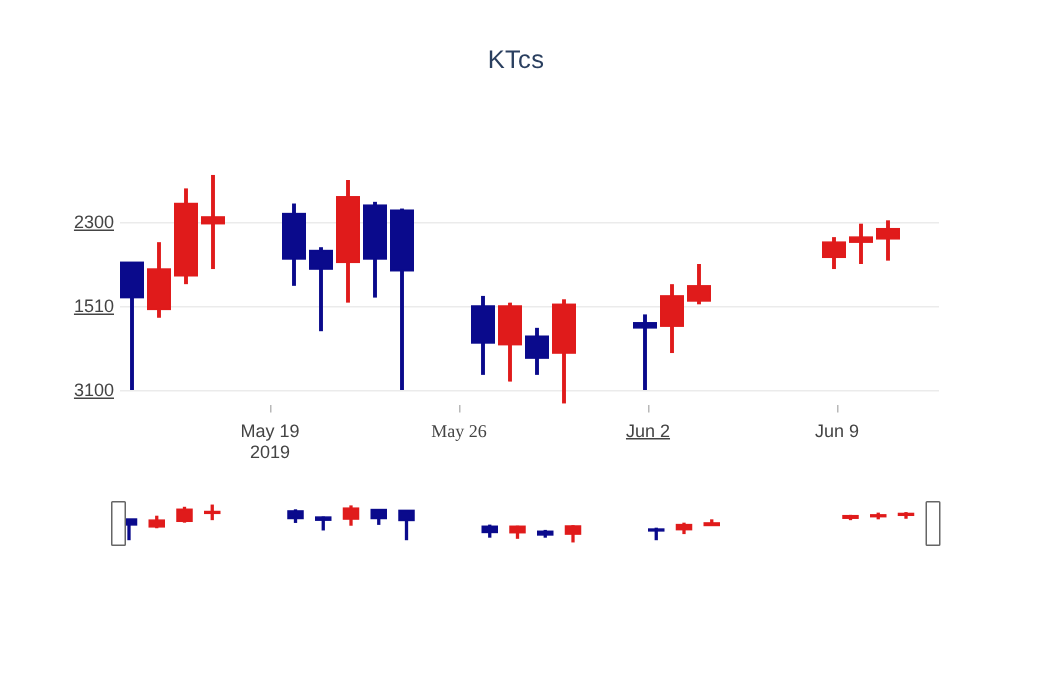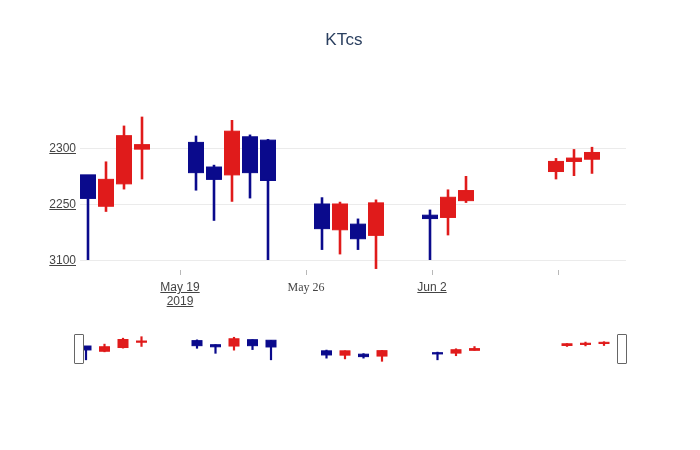--- a/index.html
+++ b/index.html
@@ -35,38 +35,41 @@
 
 <div id="plot-root">
 
   <div class="chart-title">KTcs</div>
 
   <div class="gridline" style="left:80px;top:148px;width:546px;"></div>
   <div class="gridline" style="left:80px;top:204px;width:546px;"></div>
   <div class="gridline" style="left:80px;top:260px;width:546px;"></div>
 
   <div class="ytick-label" style="left:22px;top:141px;">2300</div>
-  <div class="ytick-label" style="left:22px;top:197px;">2250</div>
+  <div class="ytick-label" style="left:22px;top:197px;">1510</div>
   <div class="ytick-label" style="left:22px;top:253px;">3100</div>
 
   <div class="tickmark" style="left:180px;top:270px;width:1px;height:5px;"></div>
   <div class="tickmark" style="left:306px;top:270px;width:1px;height:5px;"></div>
   <div class="tickmark" style="left:432px;top:270px;width:1px;height:5px;"></div>
   <div class="tickmark" style="left:558px;top:270px;width:1px;height:5px;"></div>
 
-  <div class="xtick-label" style="left:120px;top:280px;text-decoration:underline;">
+  <div class="xtick-label" style="left:120px;top:280px;">
     <div>May 19</div>
     <div>2019</div>
   </div>
   <div class="xtick-label" style="left:246px;top:280px;font-family:Liberation Serif, serif;">
     <div>May 26</div>
   </div>
   <div class="xtick-label" style="left:372px;top:280px;text-decoration:underline;">
     <div>Jun 2</div>
   </div>
+  <div class="xtick-label" style="left:498px;top:280px;">
+    <div>Jun 9</div>
+  </div>
 
   <svg class="candle-layer" id="main-candles" width="700" height="450">
       <g>
         <line x1="88" x2="88" y1="198.4" y2="260" stroke="#0a0a8c" stroke-width="2.6"></line>
         <rect x="80.5" y="174.88" width="15" height="23.52000000000001" fill="#0a0a8c" stroke="#0a0a8c"></rect>
       </g>
       <g>
         <line x1="106" x2="106" y1="161.44" y2="211.84" stroke="#e01b1b" stroke-width="2.6"></line>
         <rect x="98.5" y="179.36" width="15" height="26.879999999999995" fill="#e01b1b" stroke="#e01b1b"></rect>
       </g>

